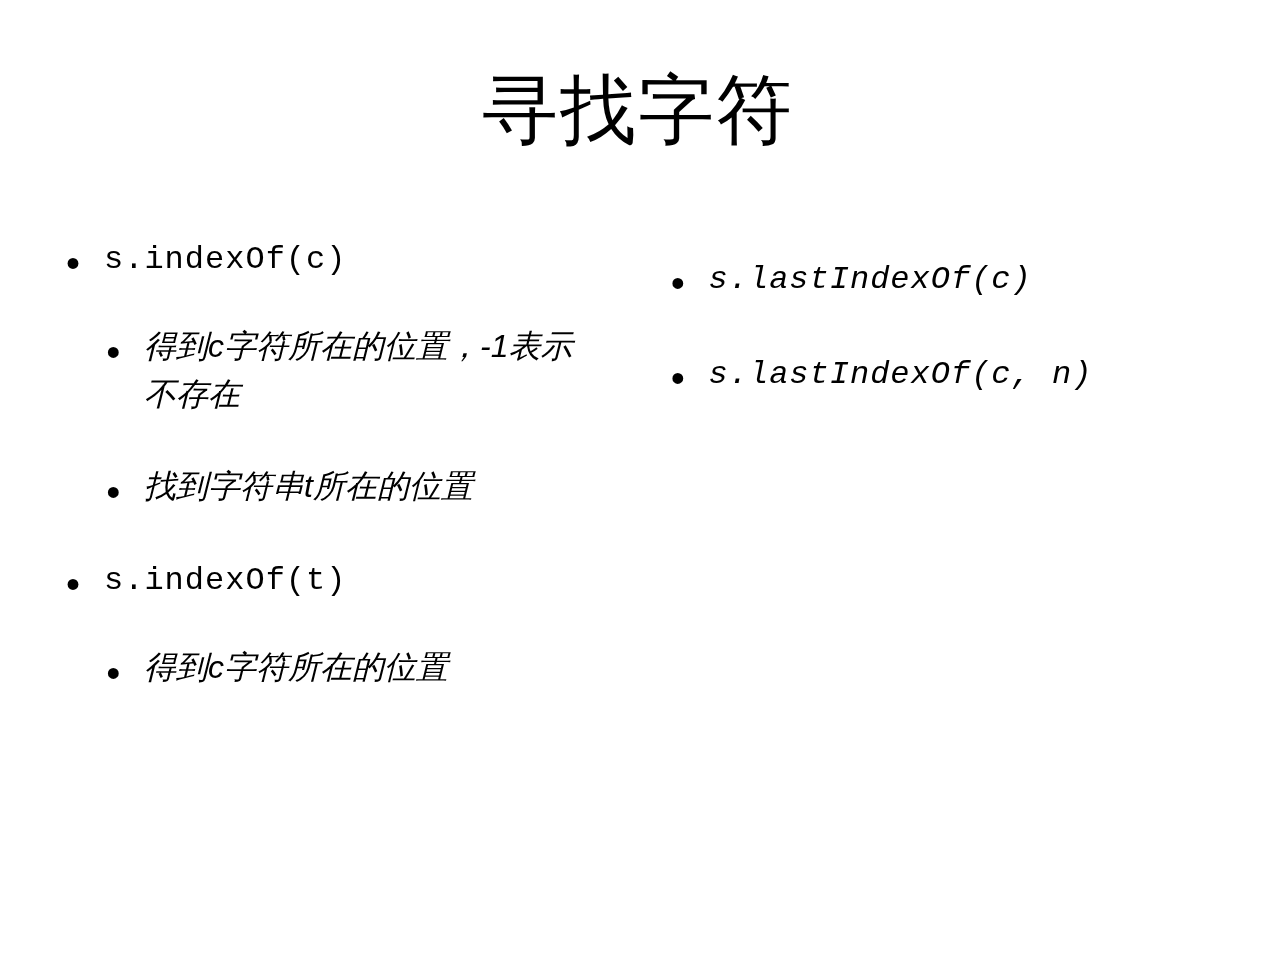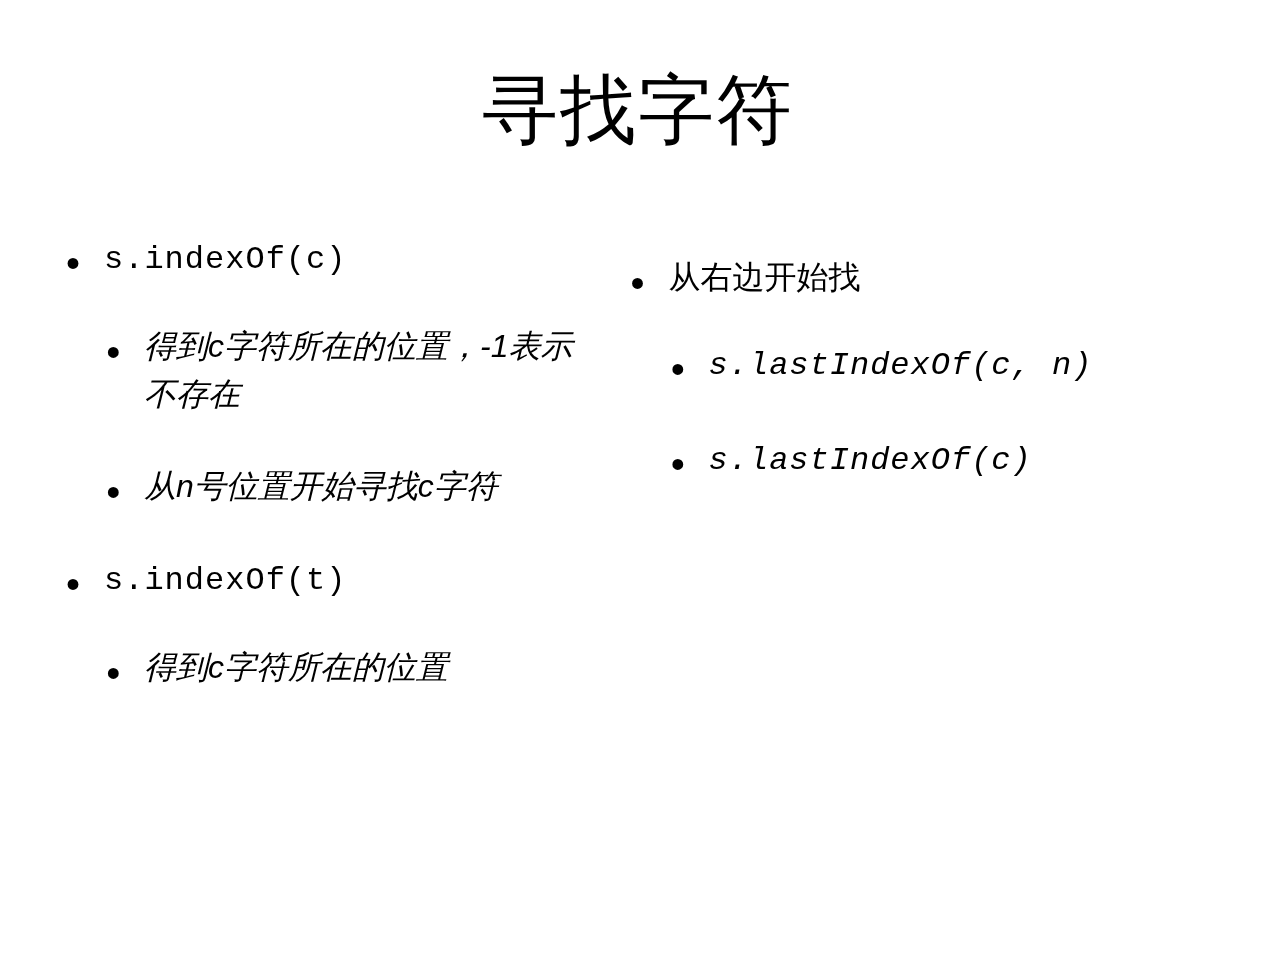--- a/index.html
+++ b/index.html
@@ -80,26 +80,25 @@
 </head>
 <body>
 
 <div class="slide">
   <h1 class="title">寻找字符</h1>
   <div class="columns">
     <div class="col col-left">
       <ul id="left-list">
           <li class="top"><span class="code">s.indexOf(c)</span></li>
           <li class="sub">得到c字符所在的位置，-1表示不存在</li>
-          <li class="sub">从n号位置开始寻找c字符</li>
+          <li class="sub">找到字符串t所在的位置</li>
           <li class="top"><span class="code">s.indexOf(t)</span></li>
           <li class="sub">得到c字符所在的位置</li>
         </ul>
     </div>
     <div class="col col-right">
       <ul id="right-list">
-          <li class="top">从右边开始找</li>
+          <li class="sub"><span class="code">s.lastIndexOf(c)</span></li>
           <li class="sub"><span class="code">s.lastIndexOf(c, n)</span></li>
-          <li class="sub"><span class="code">s.lastIndexOf(c)</span></li>
         </ul>
     </div>
   </div>
 </div>
 
 </body></html>

